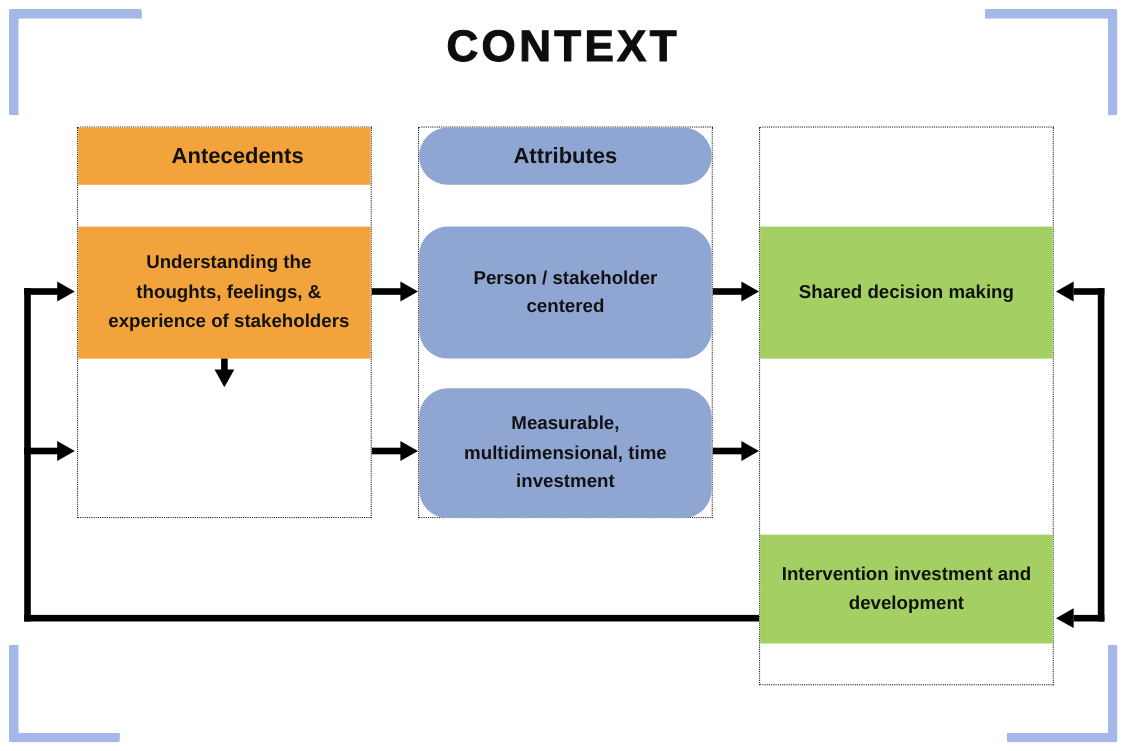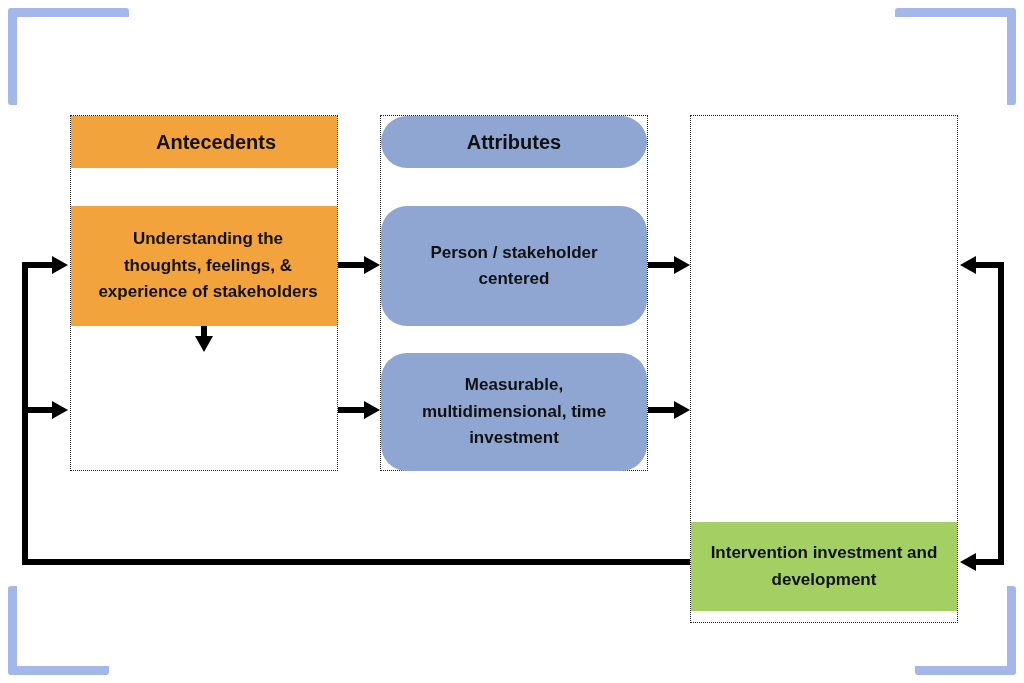--- a/index.html
+++ b/index.html
@@ -30,21 +30,21 @@
   .column{position:absolute;top:115px;width:268px;border:1px dotted #222;box-sizing:border-box;background:#fff;}
   .col-0{left:70px;height:356px;}
   .col-1{left:380px;height:356px;}
   .col-2{left:690px;height:508px;}
   .col-header{position:absolute;left:0;right:0;top:0;height:52px;display:flex;align-items:center;justify-content:center;
               font-size:20px;font-weight:700;}
   .box{position:absolute;left:0;right:0;display:flex;align-items:center;justify-content:center;text-align:center;
        padding:0 16px;box-sizing:border-box;font-size:17px;font-weight:700;line-height:1.55;}
   .row-1{top:90px;height:120px;}
   .row-2{top:237px;height:118px;}
-  .row-3{top:406px;height:89px;}
+  .row-3{top:370px;height:99px;}
   .fill-orange{background:var(--orange);padding-left:24px;}
   .fill-blue{background:var(--blue);border-radius:26px;}
   .fill-green{background:var(--green);}
 
   
   .arrow{display:contents;}
   .hline,.vline,.head{position:absolute;display:block;}
   .hline{height:6px;background:var(--arrow);}
   .vline{width:6px;background:var(--arrow);}
   .head{width:0;height:0;}
@@ -57,36 +57,38 @@
 
 <div class="canvas">
 
   
   <div class="bracket tl"></div>
   <div class="bracket tr"></div>
   <div class="bracket bl"></div>
   <div class="bracket br"></div>
 
   
+  <h1 class="title">CONTEXT</h1>
 
   
   <section class="column col-0">
     <div class="col-header fill-orange">Antecedents</div>
     <div class="box row-1 fill-orange">Understanding the thoughts, feelings, &amp; experience of stakeholders</div>
   </section>
 
   
   <section class="column col-1">
     <div class="col-header fill-blue">Attributes</div>
     <div class="box row-1 fill-blue">Person / stakeholder centered</div>
     <div class="box row-2 fill-blue">Measurable, multidimensional, time investment</div>
   </section>
 
   
   <section class="column col-2">
+    <div class="box row-1 fill-green">Shared decision making</div>
     <div class="box row-3 fill-green">Intervention investment and development</div>
   </section>
 
   
   <div class="arrow">
     <i class="hline" style="left:338px;top:262px;width:28px"></i>
     <i class="head head-right" style="left:364px;top:256px"></i>
   </div>
   <div class="arrow">
     <i class="hline" style="left:338px;top:407px;width:28px"></i>

